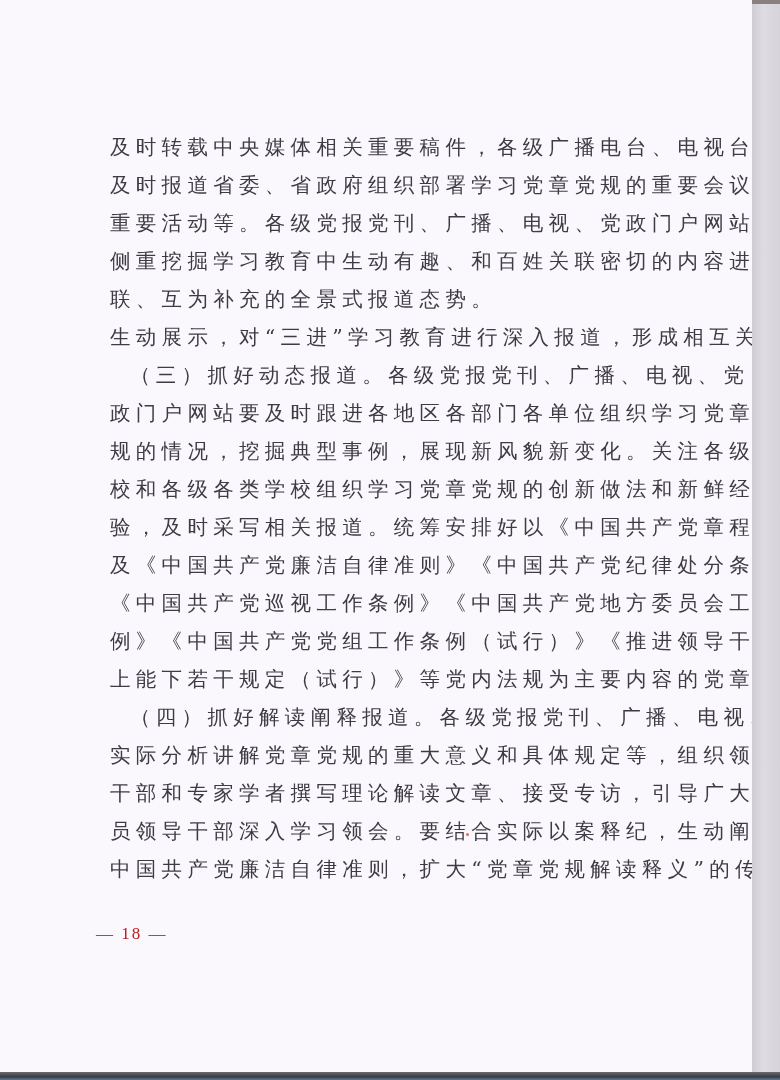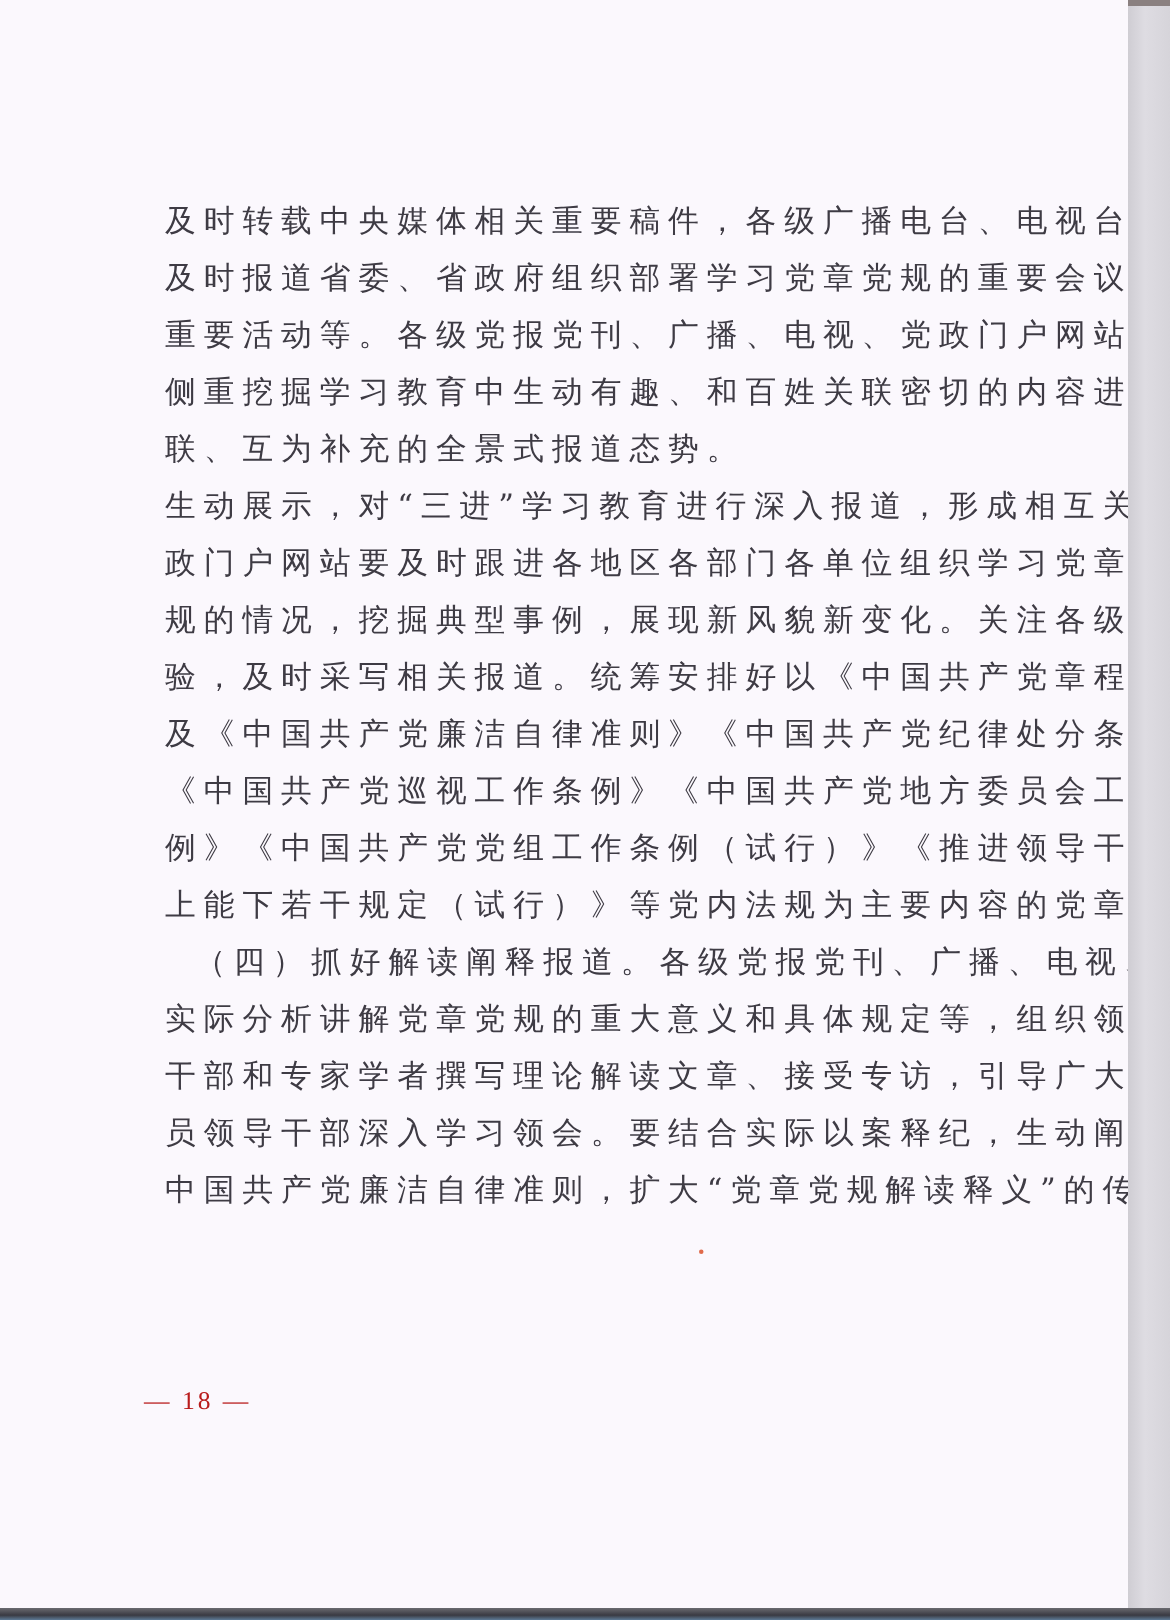--- a/index.html
+++ b/index.html
@@ -50,22 +50,24 @@
 <body>
 
 <div class="page">
   <div class="body-text">
     <div class="line">及时转载中央媒体相关重要稿件，各级广播电台、电视台要</div>
     <div class="line">及时报道省委、省政府组织部署学习党章党规的重要会议和</div>
     <div class="line">重要活动等。各级党报党刊、广播、电视、党政门户网站要</div>
     <div class="line">侧重挖掘学习教育中生动有趣、和百姓关联密切的内容进行</div>
     <div class="line">联、互为补充的全景式报道态势。</div>
     <div class="line">生动展示，对“三进”学习教育进行深入报道，形成相互关</div>
+    <div class="line indent">（三）抓好动态报道。各级党报党刊、广播、电视、党</div>
     <div class="line">政门户网站要及时跟进各地区各部门各单位组织学习党章党</div>
     <div class="line">规的情况，挖掘典型事例，展现新风貌新变化。关注各级党</div>
+    <div class="line">校和各级各类学校组织学习党章党规的创新做法和新鲜经</div>
     <div class="line">验，及时采写相关报道。统筹安排好以《中国共产党章程》</div>
     <div class="line">及《中国共产党廉洁自律准则》《中国共产党纪律处分条例》</div>
     <div class="line">《中国共产党巡视工作条例》《中国共产党地方委员会工作条</div>
     <div class="line">例》《中国共产党党组工作条例（试行）》《推进领导干部能</div>
     <div class="line">上能下若干规定（试行）》等党内法规为主要内容的党章党</div>
     <div class="line indent">（四）抓好解读阐释报道。各级党报党刊、广播、电视、</div>
     <div class="line">实际分析讲解党章党规的重大意义和具体规定等，组织领导</div>
     <div class="line">干部和专家学者撰写理论解读文章、接受专访，引导广大党</div>
     <div class="line">员领导干部深入学习领会。要结合实际以案释纪，生动阐述</div>
     <div class="line">中国共产党廉洁自律准则，扩大“党章党规解读释义”的传播</div>

